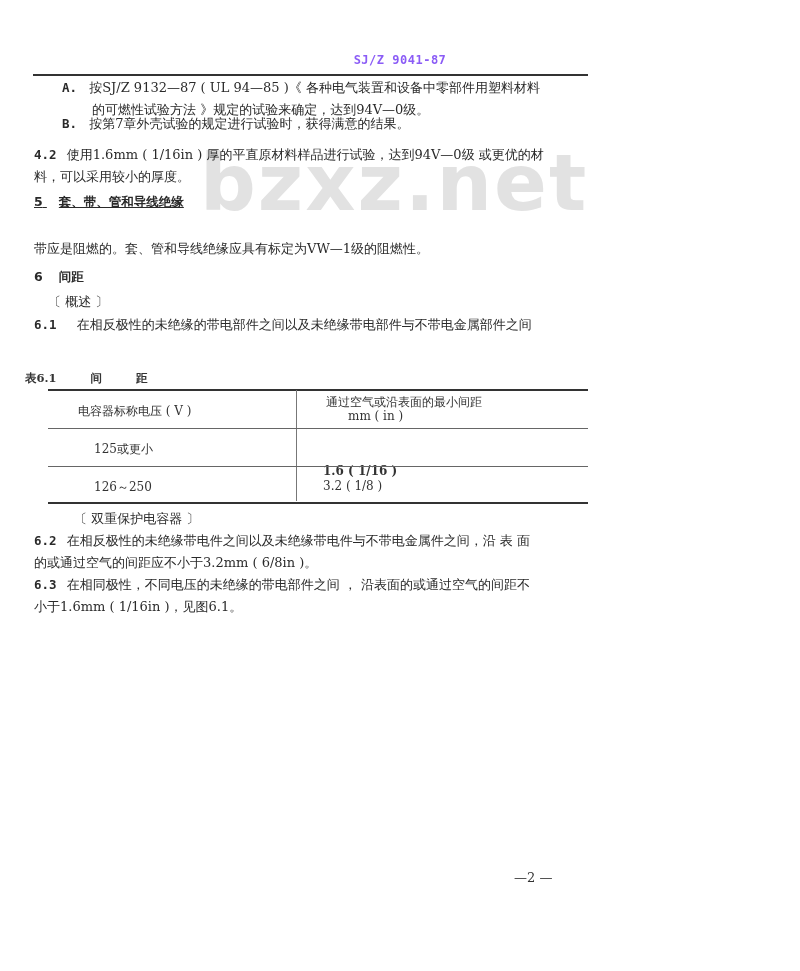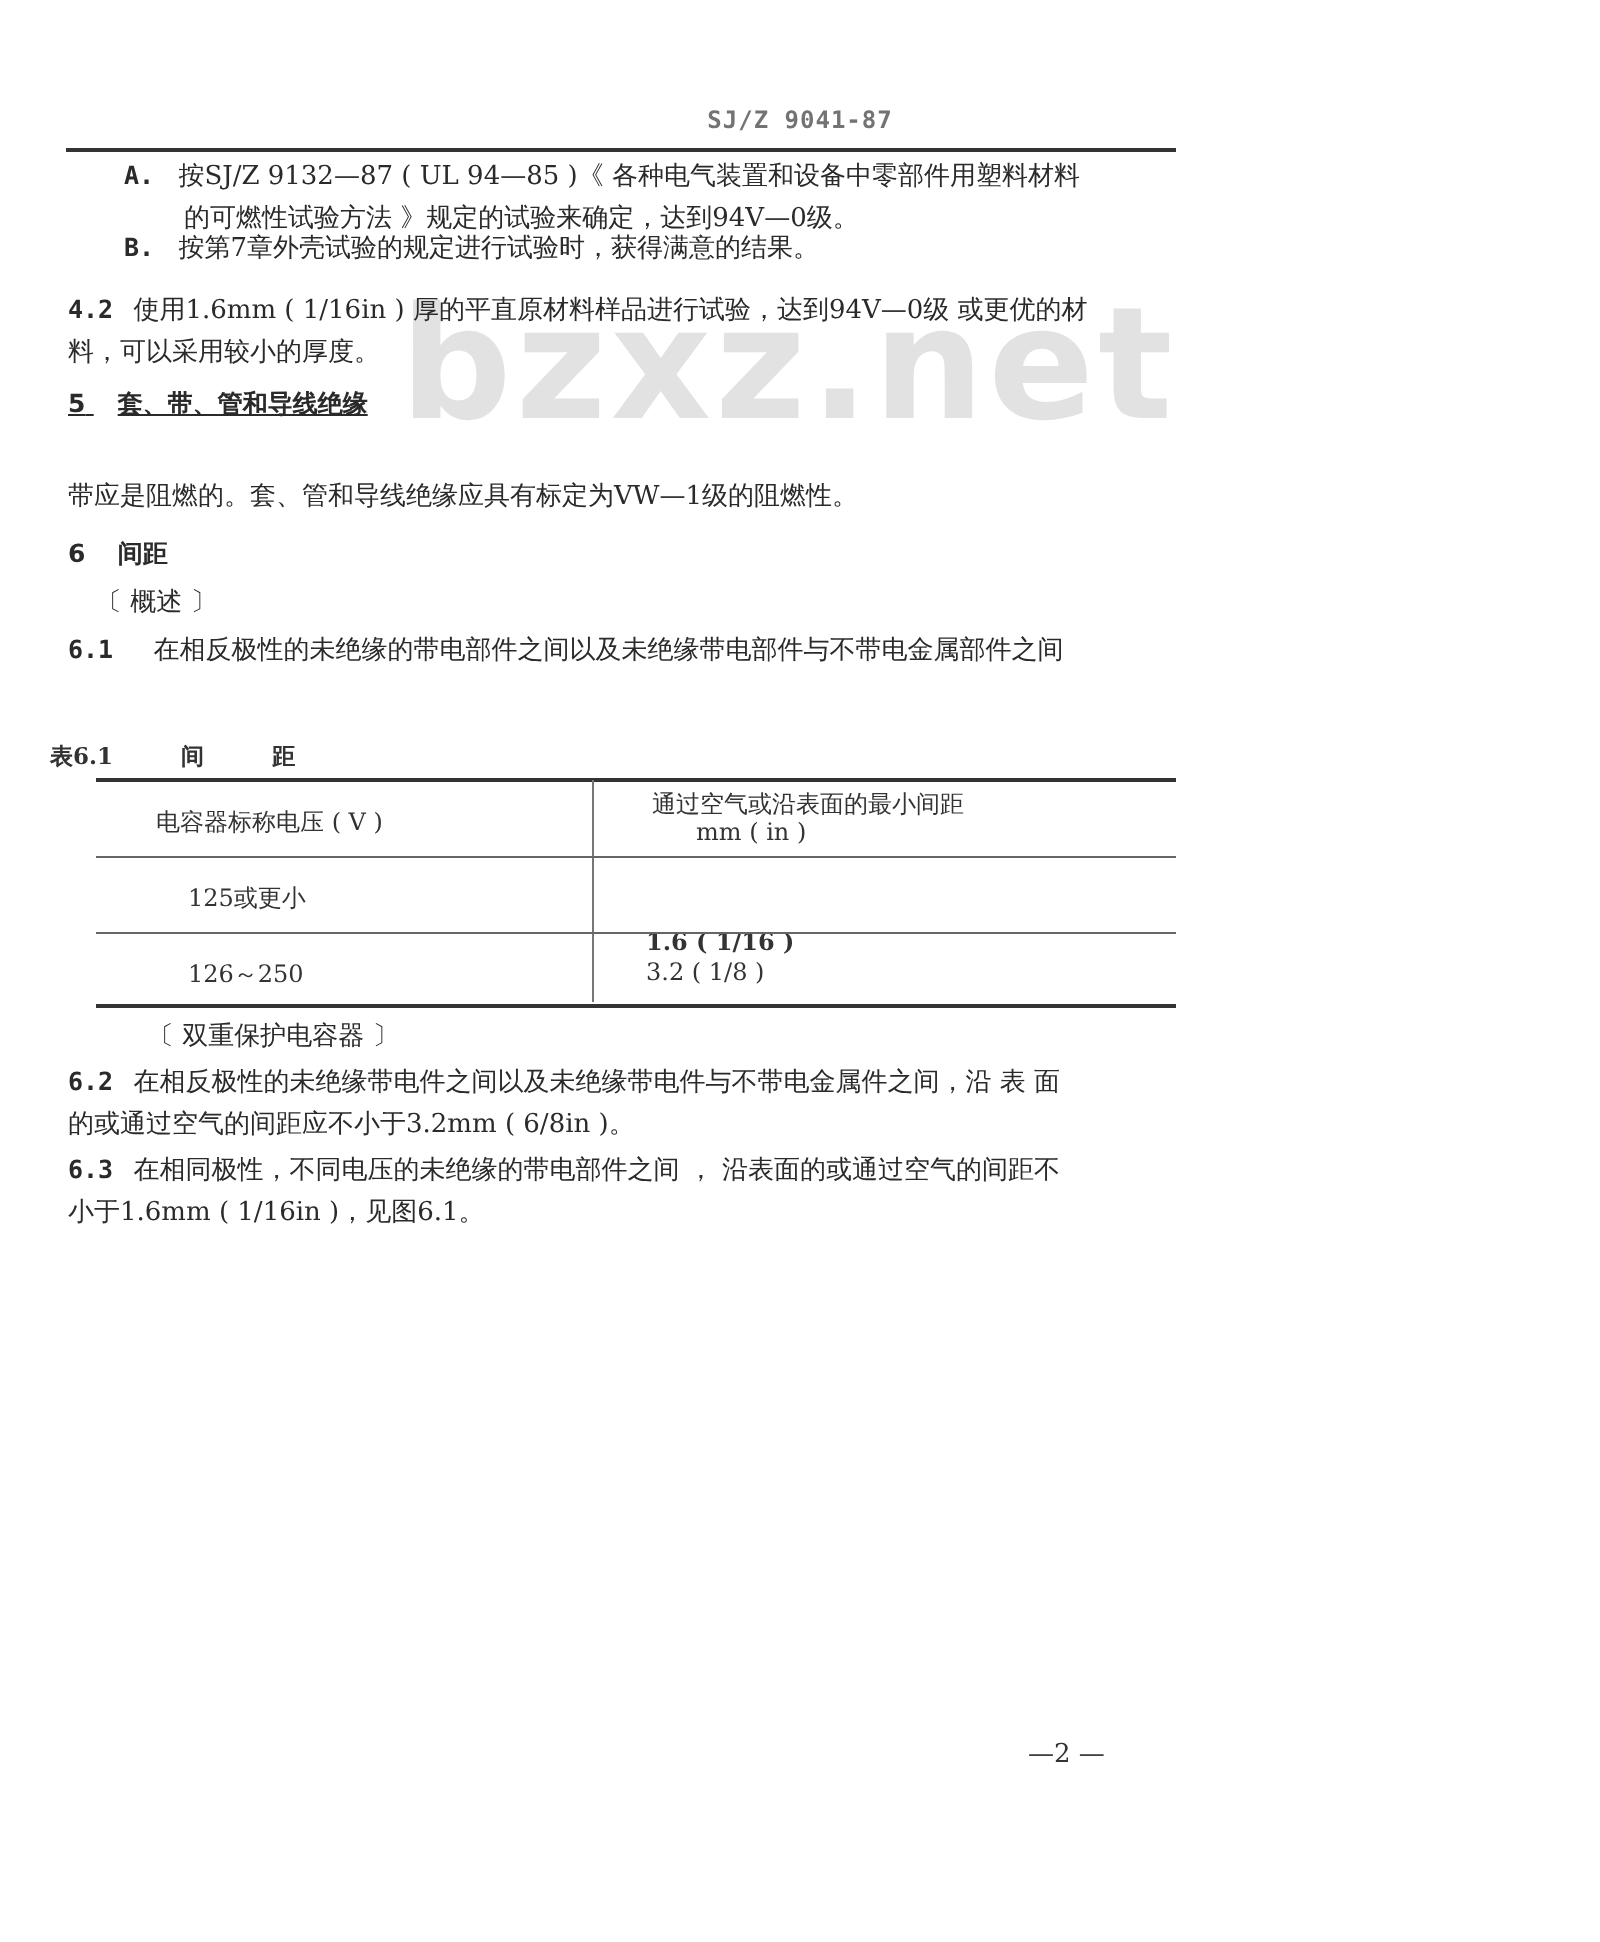--- a/index.html
+++ b/index.html
@@ -5,21 +5,21 @@
   html, body { margin: 0; padding: 0; background: #ffffff; }
   body {
     width: 800px; height: 971px; position: relative; overflow: hidden;
     font-family: "DejaVu Serif", "Liberation Serif", serif;
     color: #222;
   }
   .page { position: absolute; left: 0; top: 0; width: 800px; height: 971px; }
   .header-code {
     position: absolute; left: 0; width: 800px; top: 53px; text-align: center;
     font-family: "DejaVu Sans Mono", "Liberation Mono", monospace;
-    font-weight: bold; font-size: 12px; letter-spacing: 0.5px; color: #737373;
+    font-weight: bold; font-size: 12px; letter-spacing: 0.5px; color: #8b5cf6;
   }
   .line {
     position: absolute; left: 48px; font-size: 13px; line-height: 18px;
     white-space: nowrap; color: #2a2a2a;
   }
   .bold-num { font-family: "DejaVu Sans Mono", "Liberation Mono", monospace; font-weight: bold; font-size: 12.5px; }
   .section-title { font-weight: bold; font-family: "DejaVu Sans", "Liberation Sans", sans-serif; font-size: 12.5px; }
   .watermark {
     position: absolute; left: 200px; top: 138px;
     font-family: "DejaVu Sans", "Liberation Sans", sans-serif; font-weight: bold;

